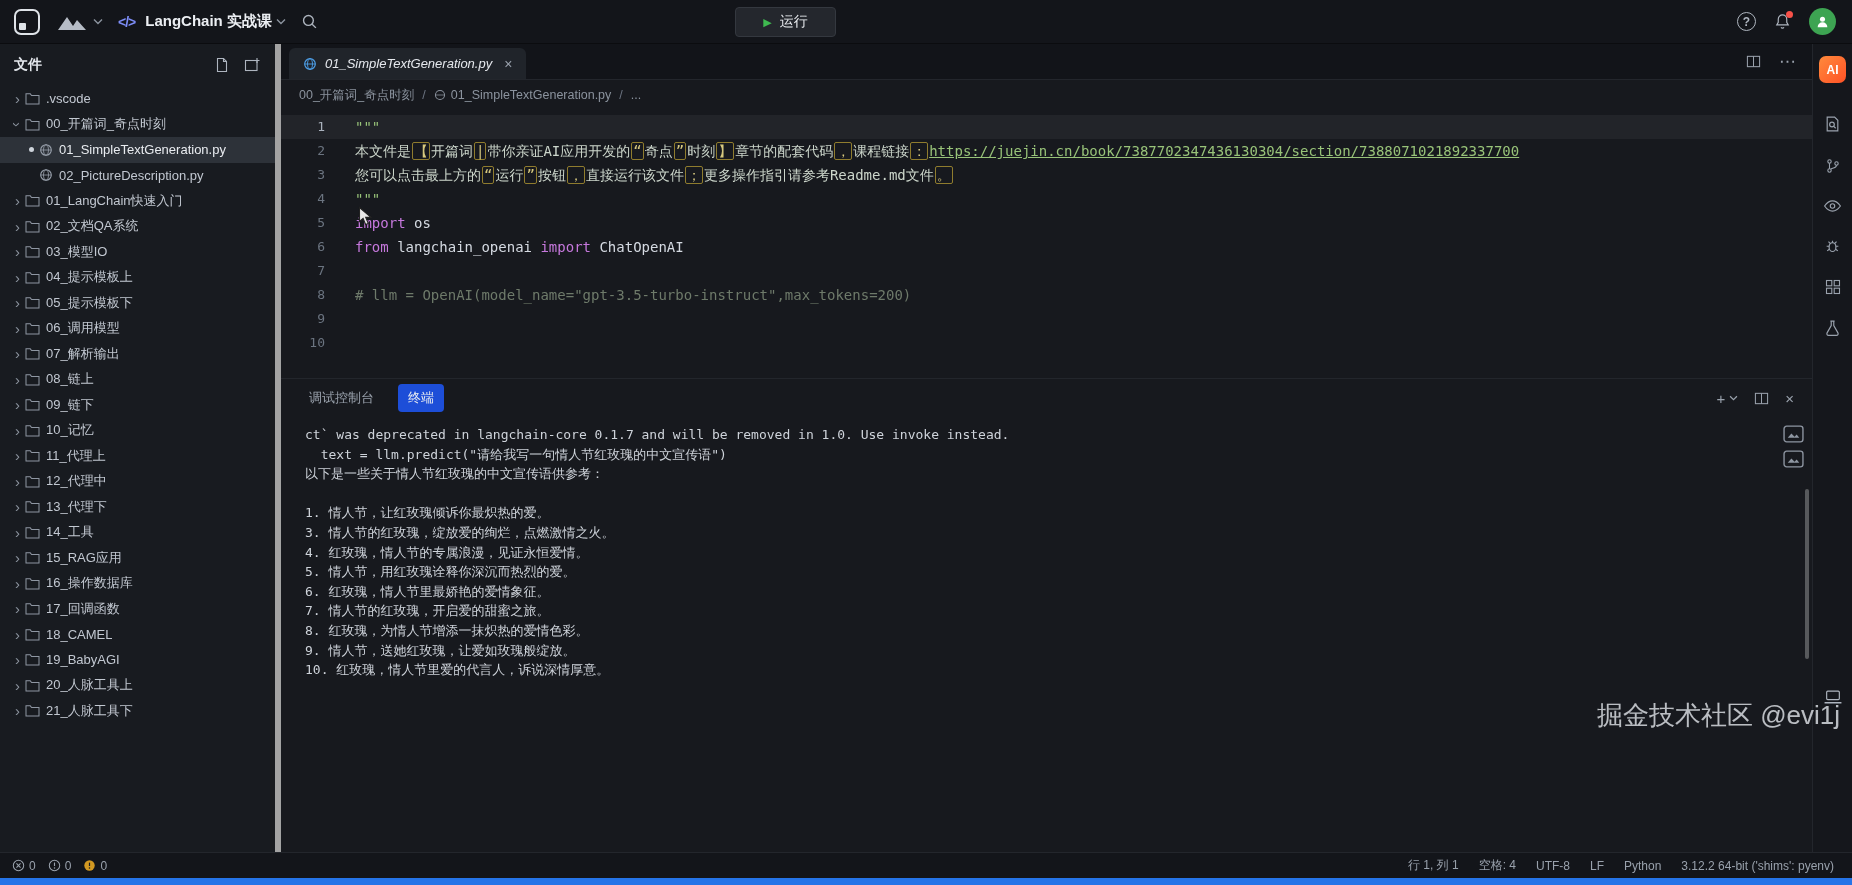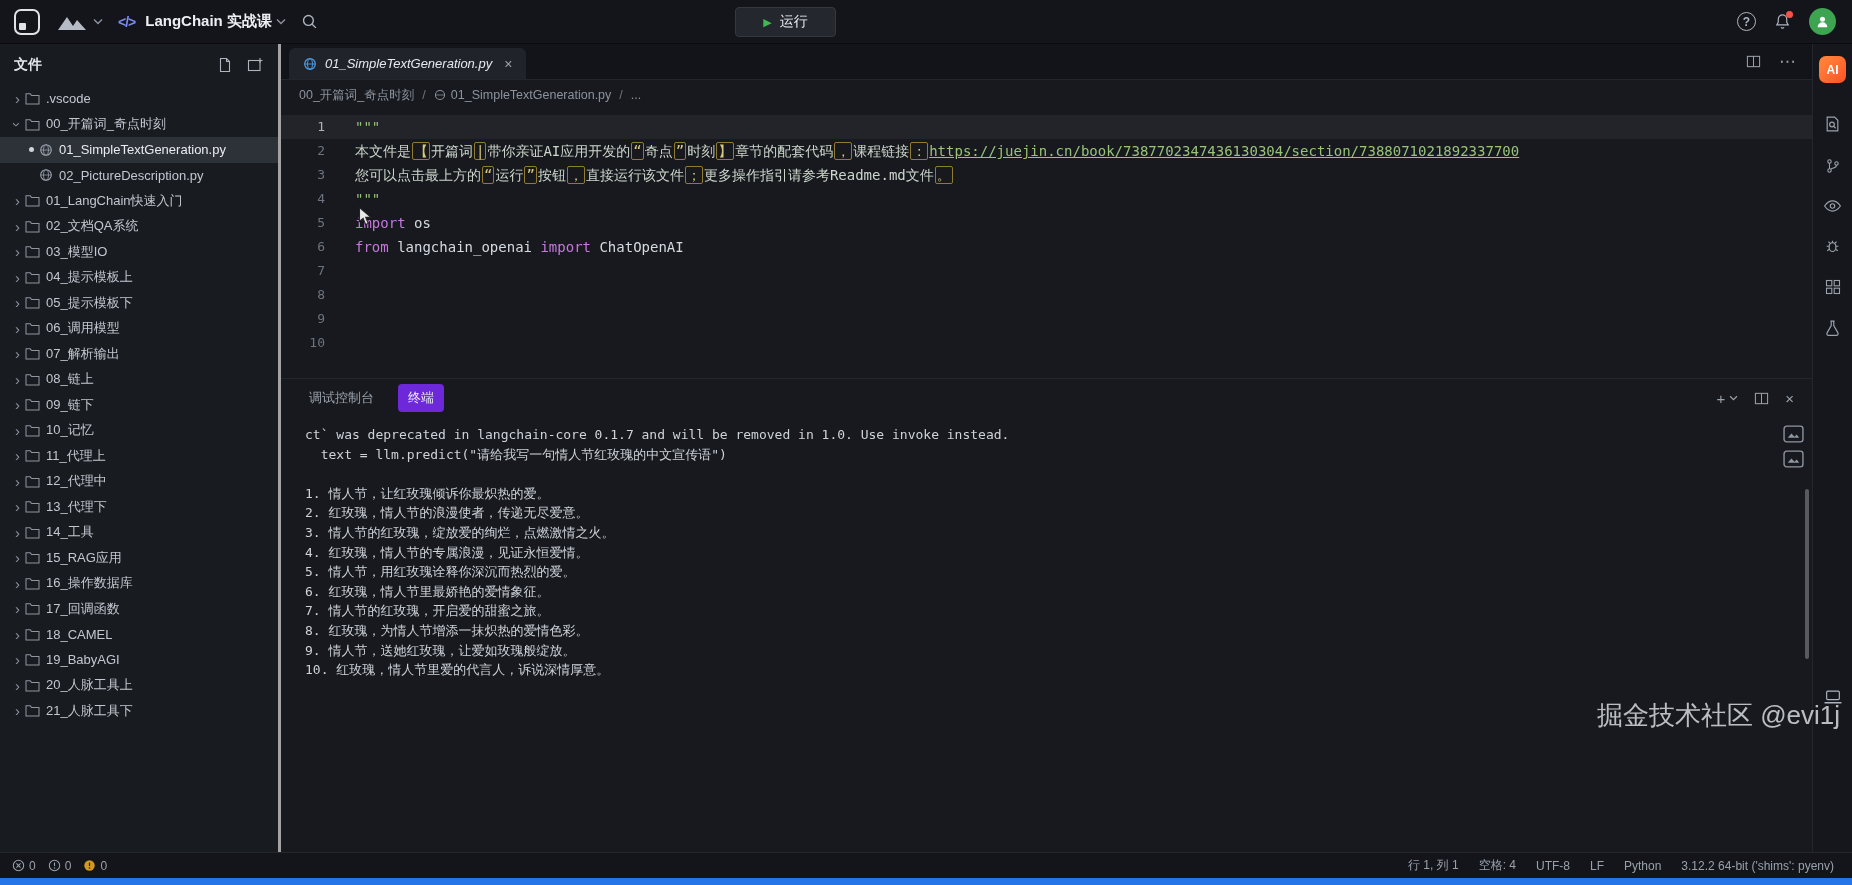--- a/index.html
+++ b/index.html
@@ -28,21 +28,21 @@
                  color:#aeb5bf; font-size:12px; font-weight:bold; }
   .bell-wrap { position:relative; display:inline-flex; }
   .bell-dot { position:absolute; right:-2px; top:-2px; width:7px; height:7px; border-radius:50%; background:#f85149; }
   .avatar { width:27px; height:27px; border-radius:50%; background:#3da452;
             display:inline-flex; align-items:center; justify-content:center; }
 
   
   .main { display:flex; height:808px; flex:none; min-height:0; }
 
   
-  .sidebar { width:281px; flex:none; background:#181b20; border-right:3px solid #a3a3a3;
+  .sidebar { width:281px; flex:none; background:#181b20; border-right:6px solid #a3a3a3;
              display:flex; flex-direction:column; }
   .explorer-head { height:42px; flex:none; display:flex; align-items:center; padding:0 14px; }
   .explorer-title { font-size:14px; font-weight:bold; color:#e3e7ec; }
   .explorer-actions { margin-left:auto; display:flex; gap:14px; align-items:center; }
   .tree { flex:1; overflow:hidden; }
   .tree-row { height:25.5px; display:flex; align-items:center; font-size:13px; color:#c2c8d1;
               cursor:pointer; white-space:nowrap; }
   .tree-row.selected { background:#2d3239; color:#e9ecf0; }
   .chev { display:inline-block; width:15px; flex:none; color:#8b939e; font-size:15px; line-height:1;
           text-align:center; }
@@ -85,21 +85,21 @@
   .t-p { color:#d5dae2; }
   .t-c { color:#6e7a6a; }
   .t-a { color:#56b6c2; }
   .t-s { color:#98c379; }
   .mouse-cursor { position:absolute; left:77px; top:96px; z-index:30; pointer-events:none; }
 
   
   .panel { flex:1; min-height:0; display:flex; flex-direction:column; border-top:1px solid #23262c; }
   .panel-head { height:38px; flex:none; display:flex; align-items:center; gap:16px; padding:0 18px; }
   .panel-tab { font-size:13px; color:#9aa2ad; padding:5px 10px; border-radius:4px; cursor:pointer; }
-  .panel-tab.active { background:#6d28d9; color:#e9ecf0; }
+  .panel-tab.active { background:#1d4ed8; color:#e9ecf0; }
   .panel-actions { margin-left:auto; display:flex; align-items:center; gap:16px; color:#9aa2ad; }
   .pa-glyph { font-size:15px; cursor:pointer; }
   .terminal { position:relative; flex:1; min-height:0; overflow:hidden;
               padding:8px 40px 0 24px;
               font-family:"DejaVu Sans Mono", monospace; font-size:13px; color:#ced3da; }
   .term-line { min-height:19.6px; line-height:19.6px; white-space:pre-wrap; }
   .term-widgets { position:absolute; right:8px; top:8px; display:flex; flex-direction:column; gap:7px; }
   .term-scroll { position:absolute; right:3px; top:72px; width:4px; height:170px;
                  background:rgba(255,255,255,0.28); border-radius:2px; cursor:pointer; }
 
@@ -452,20 +452,21 @@
           <div class="code-line">
             <span class="ln">6</span>
             <span class="lc"><span class="t-k">from</span><span class="t-p"> langchain_openai </span><span class="t-k">import</span><span class="t-p"> ChatOpenAI</span></span>
           </div>
           <div class="code-line">
             <span class="ln">7</span>
             <span class="lc"></span>
           </div>
           <div class="code-line">
             <span class="ln">8</span>
+            <span class="lc"><span class="t-c"># llm = OpenAI(model_name="gpt-3.5-turbo-instruct",max_tokens=200)</span></span>
           </div>
           <div class="code-line">
             <span class="ln">9</span>
           </div>
           <div class="code-line">
             <span class="ln">10</span>
             <span class="lc"></span>
           </div>
         </div>
 
@@ -498,23 +499,23 @@
                 <path d="M4.5 12l3.5-4 3 3 2-2 2.5 3z" fill="#8e96a2"></path>
               </svg>
             <svg class="rb-icon" width="21" height="18" viewBox="0 0 20 17">
                 <rect x="1" y="1" width="18" height="15" rx="2.5" fill="none" stroke="#8e96a2" stroke-width="1.3"></rect>
                 <path d="M4.5 12l3.5-4 3 3 2-2 2.5 3z" fill="#8e96a2"></path>
               </svg>
           </span>
           <span class="term-scroll"></span>
             <div class="term-line">ct` was deprecated in langchain-core 0.1.7 and will be removed in 1.0. Use invoke instead.</div>
             <div class="term-line">  text = llm.predict("请给我写一句情人节红玫瑰的中文宣传语")</div>
+            <div class="term-line">以下是一些关于情人节红玫瑰的中文宣传语供参考：</div>
             <div class="term-line"></div>
             <div class="term-line">1. 情人节，让红玫瑰倾诉你最炽热的爱。</div>
-            <div class="term-line">2. 红玫瑰，情人节的浪漫使者，传递无尽爱意。</div>
             <div class="term-line">3. 情人节的红玫瑰，绽放爱的绚烂，点燃激情之火。</div>
             <div class="term-line">4. 红玫瑰，情人节的专属浪漫，见证永恒爱情。</div>
             <div class="term-line">5. 情人节，用红玫瑰诠释你深沉而热烈的爱。</div>
             <div class="term-line">6. 红玫瑰，情人节里最娇艳的爱情象征。</div>
             <div class="term-line">7. 情人节的红玫瑰，开启爱的甜蜜之旅。</div>
             <div class="term-line">8. 红玫瑰，为情人节增添一抹炽热的爱情色彩。</div>
             <div class="term-line">9. 情人节，送她红玫瑰，让爱如玫瑰般绽放。</div>
             <div class="term-line">10. 红玫瑰，情人节里爱的代言人，诉说深情厚意。</div>
           </div>
       </div>

